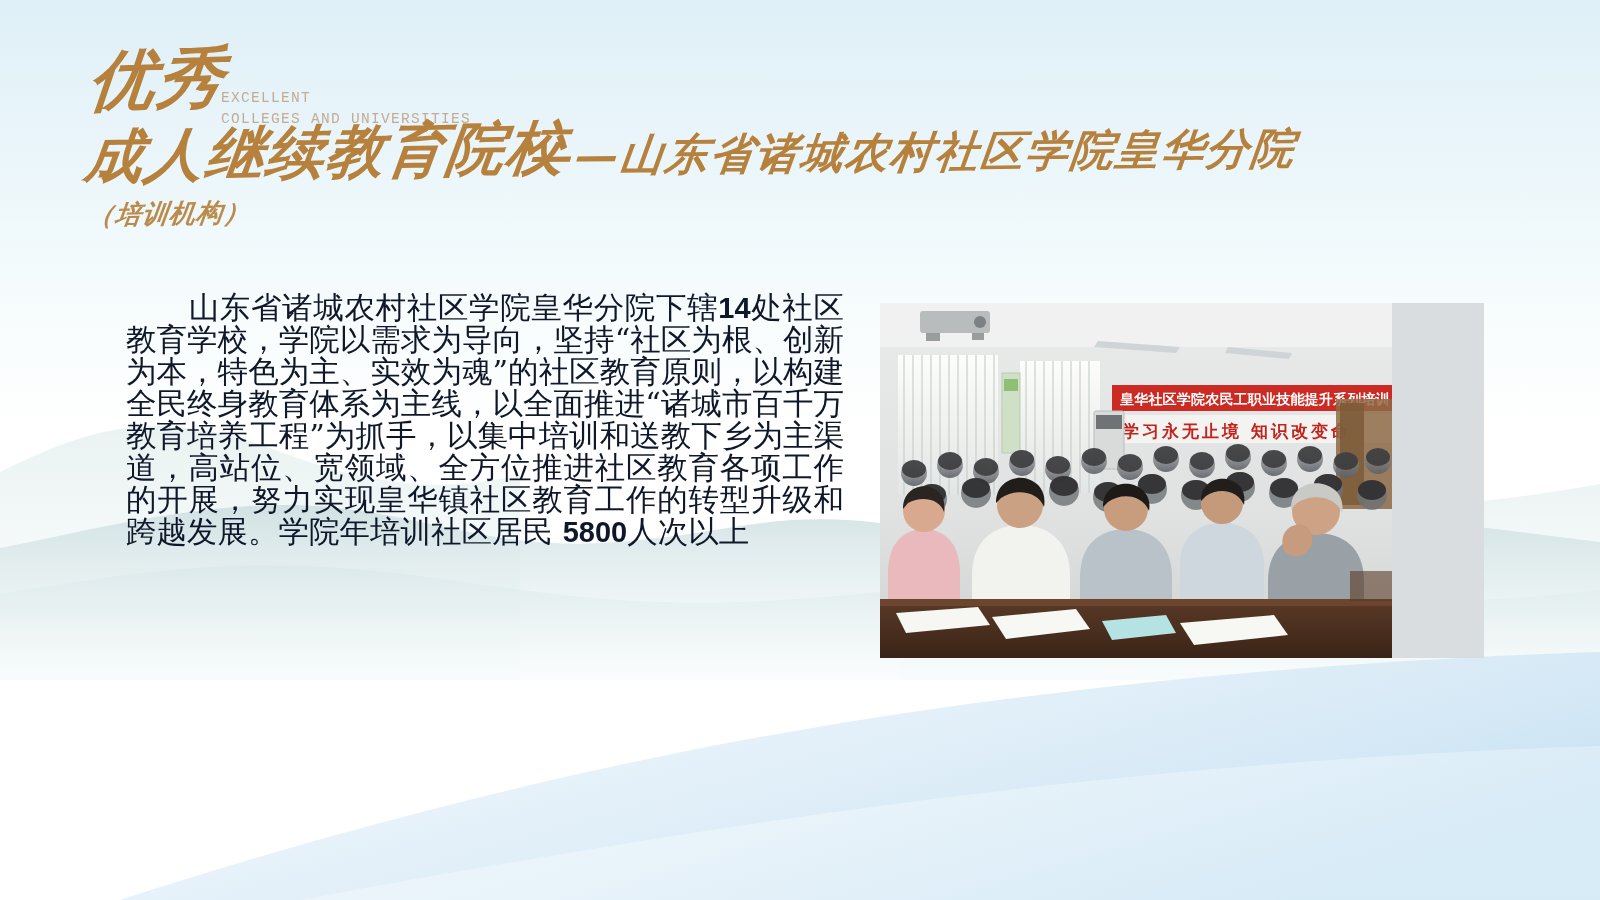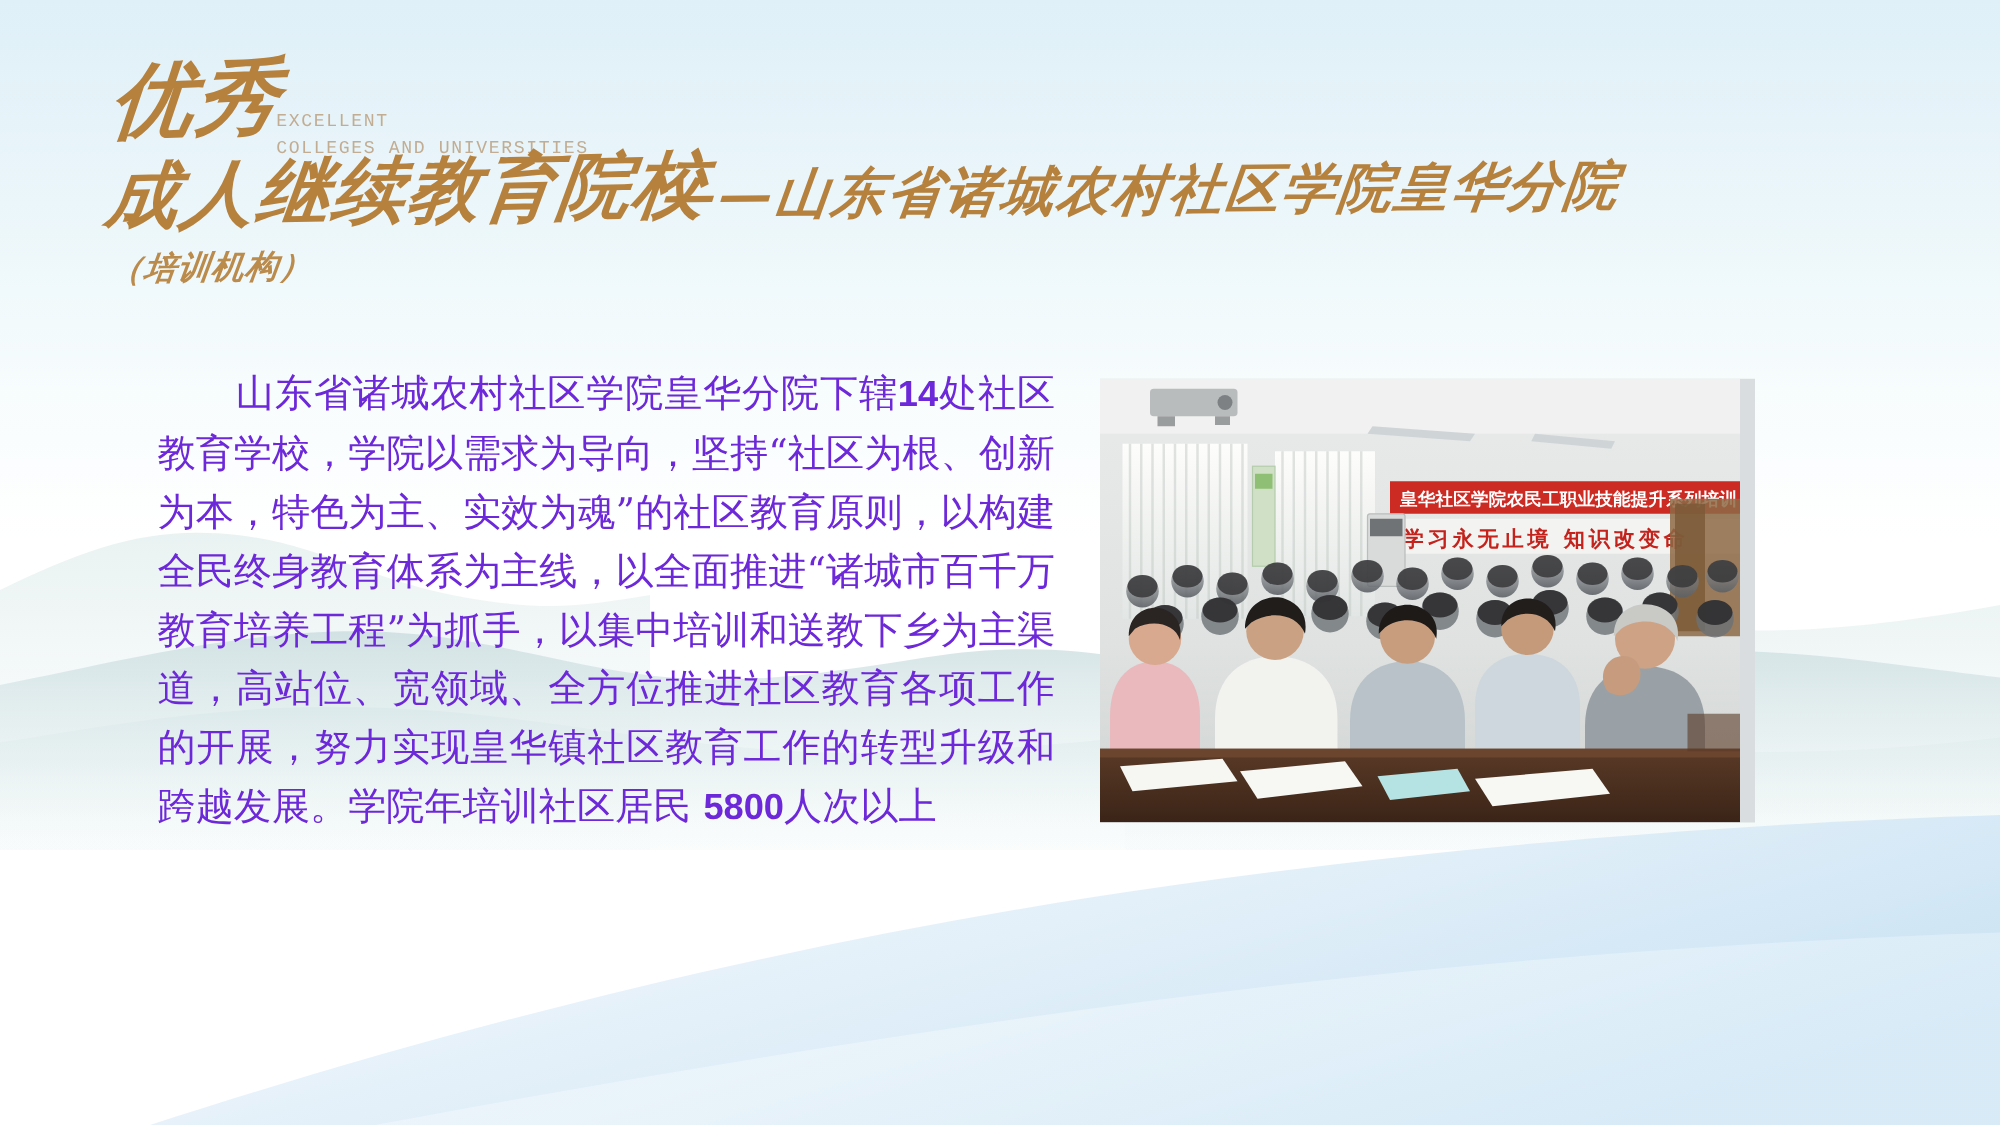--- a/index.html
+++ b/index.html
@@ -141,39 +141,39 @@
   }
 
   
   .body-copy {
     position: absolute;
     left: 126px;
     top: 292px;
     width: 718px;
     font-family: "DejaVu Serif", "Liberation Serif", serif;
     font-size: 30.5px;
-    line-height: 47px;
-    color: #6d28d9;
+    line-height: 32px;
+    color: #0f172a;
     text-align: justify;
     text-justify: inter-ideograph;
     letter-spacing: 0px;
   }
   .body-copy .indent { display: inline-block; width: 62px; }
   .body-copy b.num {
     font-family: "Liberation Sans", "DejaVu Sans", sans-serif;
     font-weight: 700;
     font-size: 29px;
   }
 
   
   .photo-frame {
     position: absolute;
     left: 880px;
     top: 303px;
-    width: 524px;
+    width: 604px;
     height: 355px;
     overflow: hidden;
     background: #d9dde0;
   }
   .photo-frame svg { display: block; }
 </style>
 </head>
 <body>
 
 <div class="slide">

